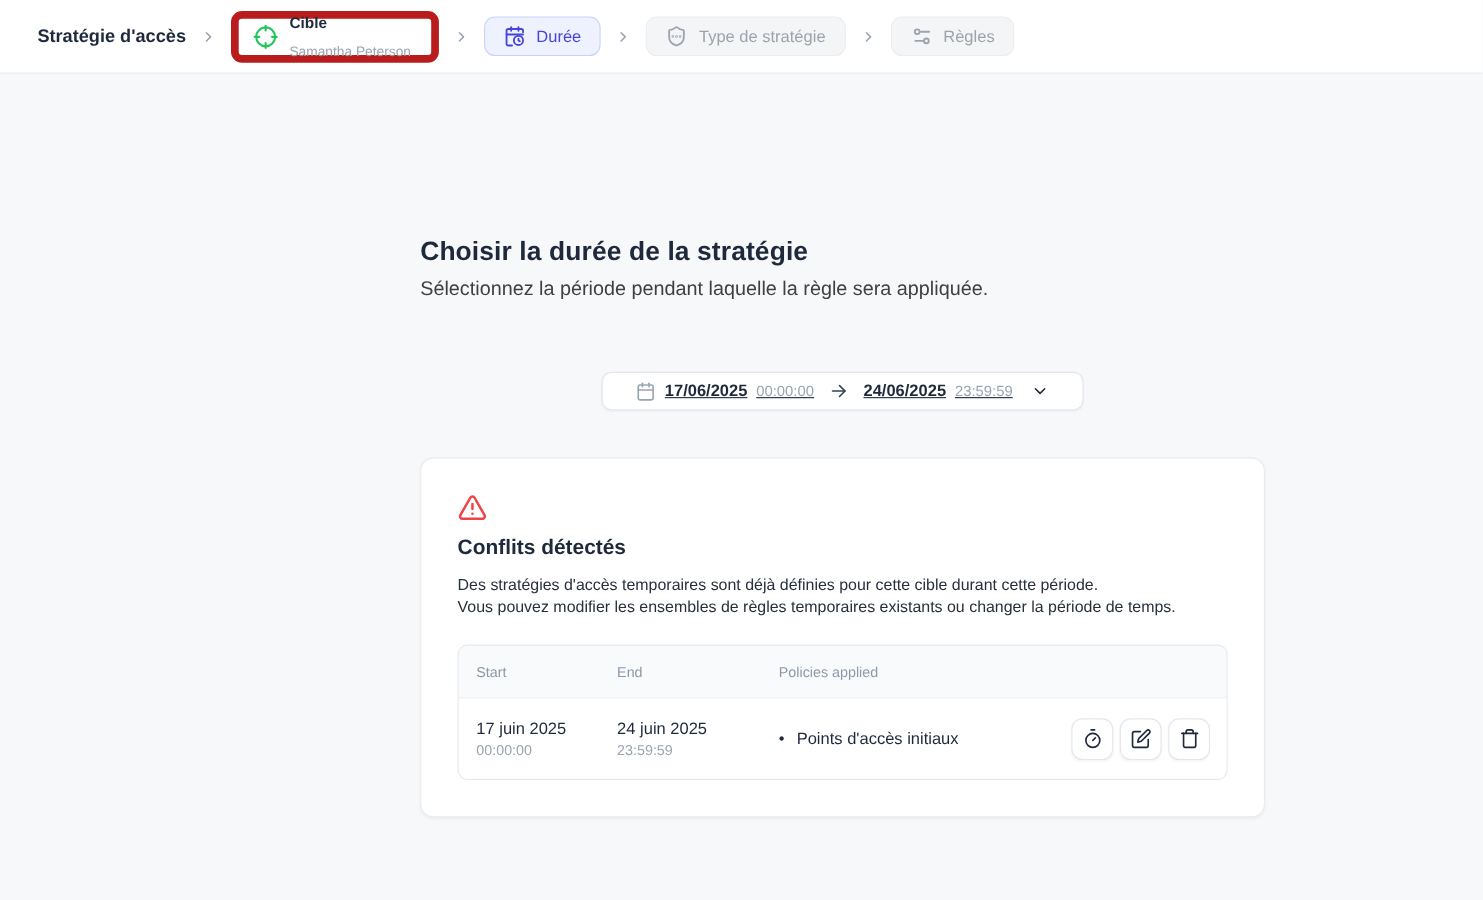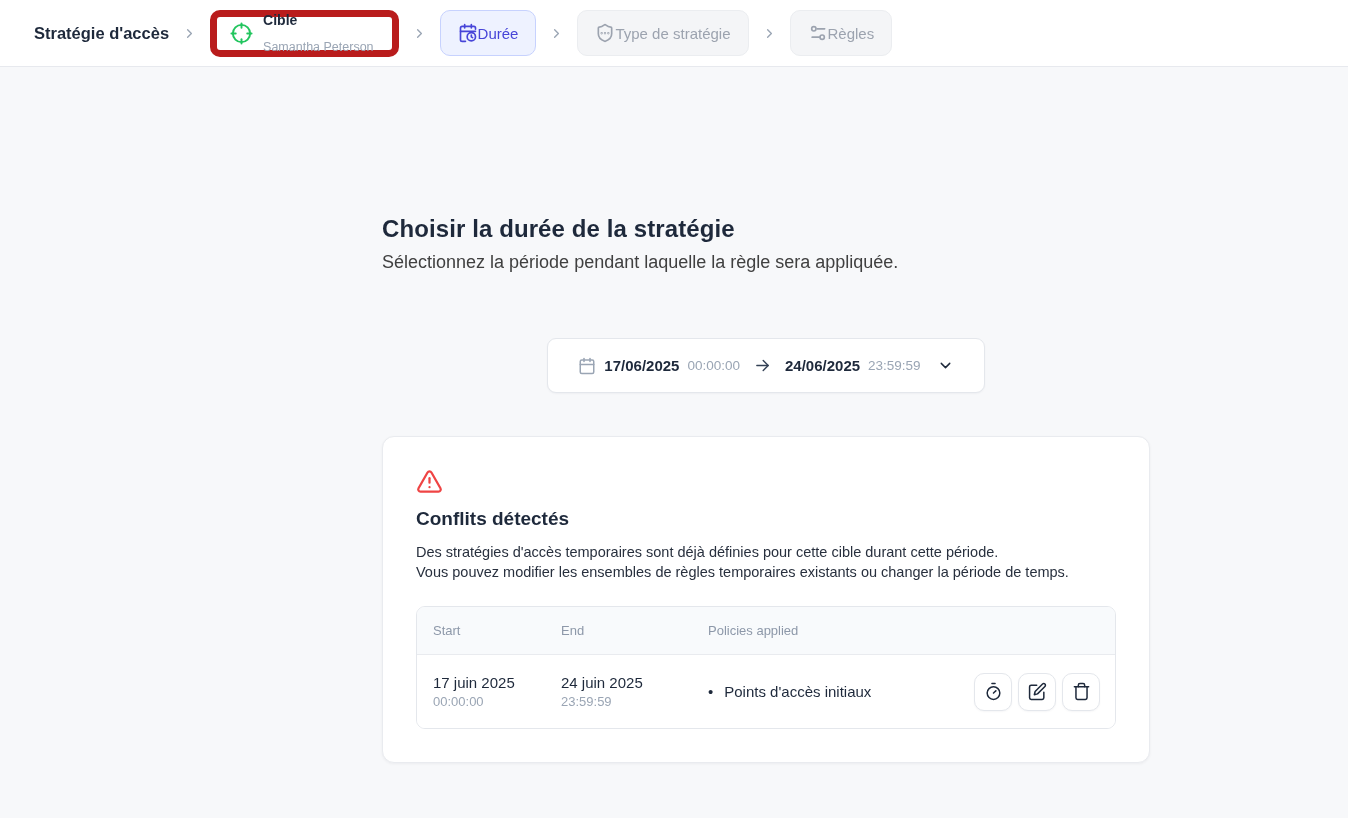--- a/index.html
+++ b/index.html
@@ -41,21 +41,22 @@
     padding: 0 18px 0 13px;
     cursor: pointer;
   }
   .step-card .step-texts { line-height: 1.15; }
   .step-card .step-label { font-size: 14px; font-weight: 600; color: #1e293b; }
   .step-card .step-sublabel { font-size: 12.5px; color: #9aa5b4; margin-top: 12px; }
 
   .step-chip {
     display: flex;
     align-items: center;
-    height: 46px;
+    gap: 10px;
+    height: 36px;
     padding: 0 17px;
     border-radius: 10px;
     font-size: 15px;
     font-weight: 500;
     cursor: pointer;
     white-space: nowrap;
   }
   .step-chip.active {
     background: #eef2ff;
     border: 1px solid #c7d2fe;
@@ -82,27 +83,28 @@
     font-size: 18px;
     color: #404040;
     margin-top: 9px;
   }
 
   .pill-wrap { display: flex; justify-content: center; margin-top: 65px; }
   .date-pill {
     display: inline-flex;
     align-items: center;
     gap: 8px;
-    height: 55px;
+    height: 35px;
     padding: 0 30px;
     background: #ffffff;
     border: 1px solid #e4e7ec;
     border-radius: 9px;
     box-shadow: 0 1px 2px rgba(16,24,40,0.04);
     cursor: pointer;
+    text-decoration: underline;
   }
   .date-pill .d { font-size: 15px; font-weight: 700; color: #1e293b; }
   .date-pill .t { font-size: 13.5px; color: #9aa5b4; }
   .date-pill .arrow { margin: 0 6px; color: #334155; }
   .date-pill .chev { margin-left: 8px; color: #1e293b; }
 
   
   .conflict-card {
     margin-top: 43px;
     background: #ffffff;

